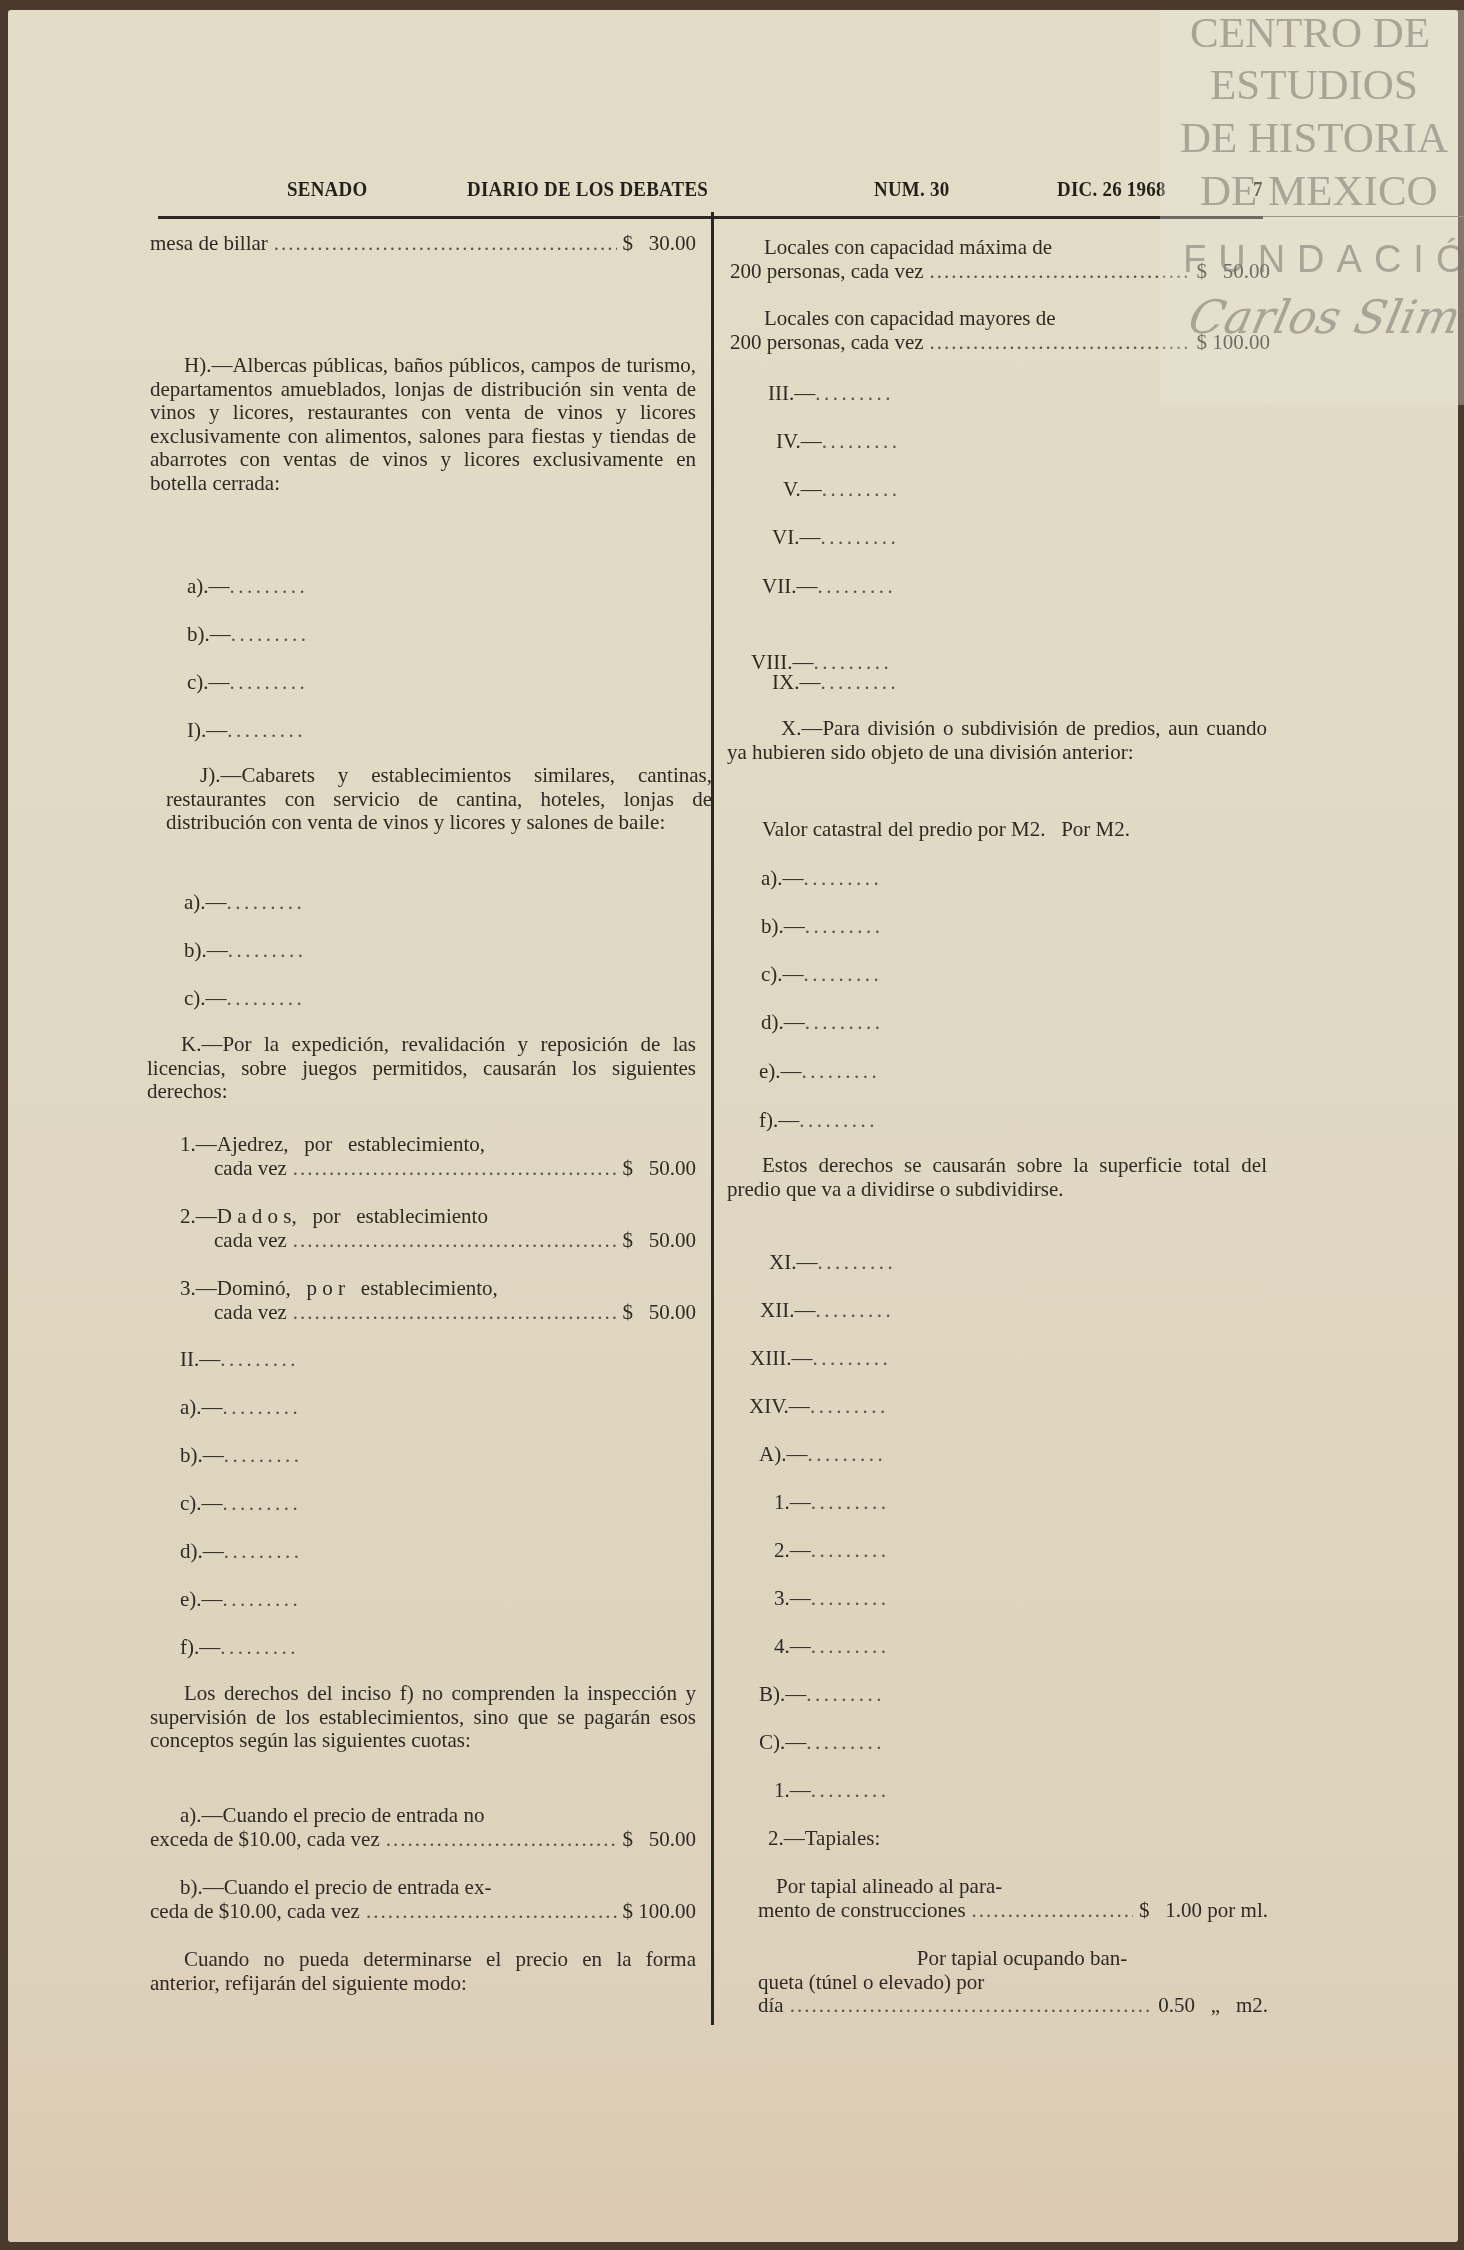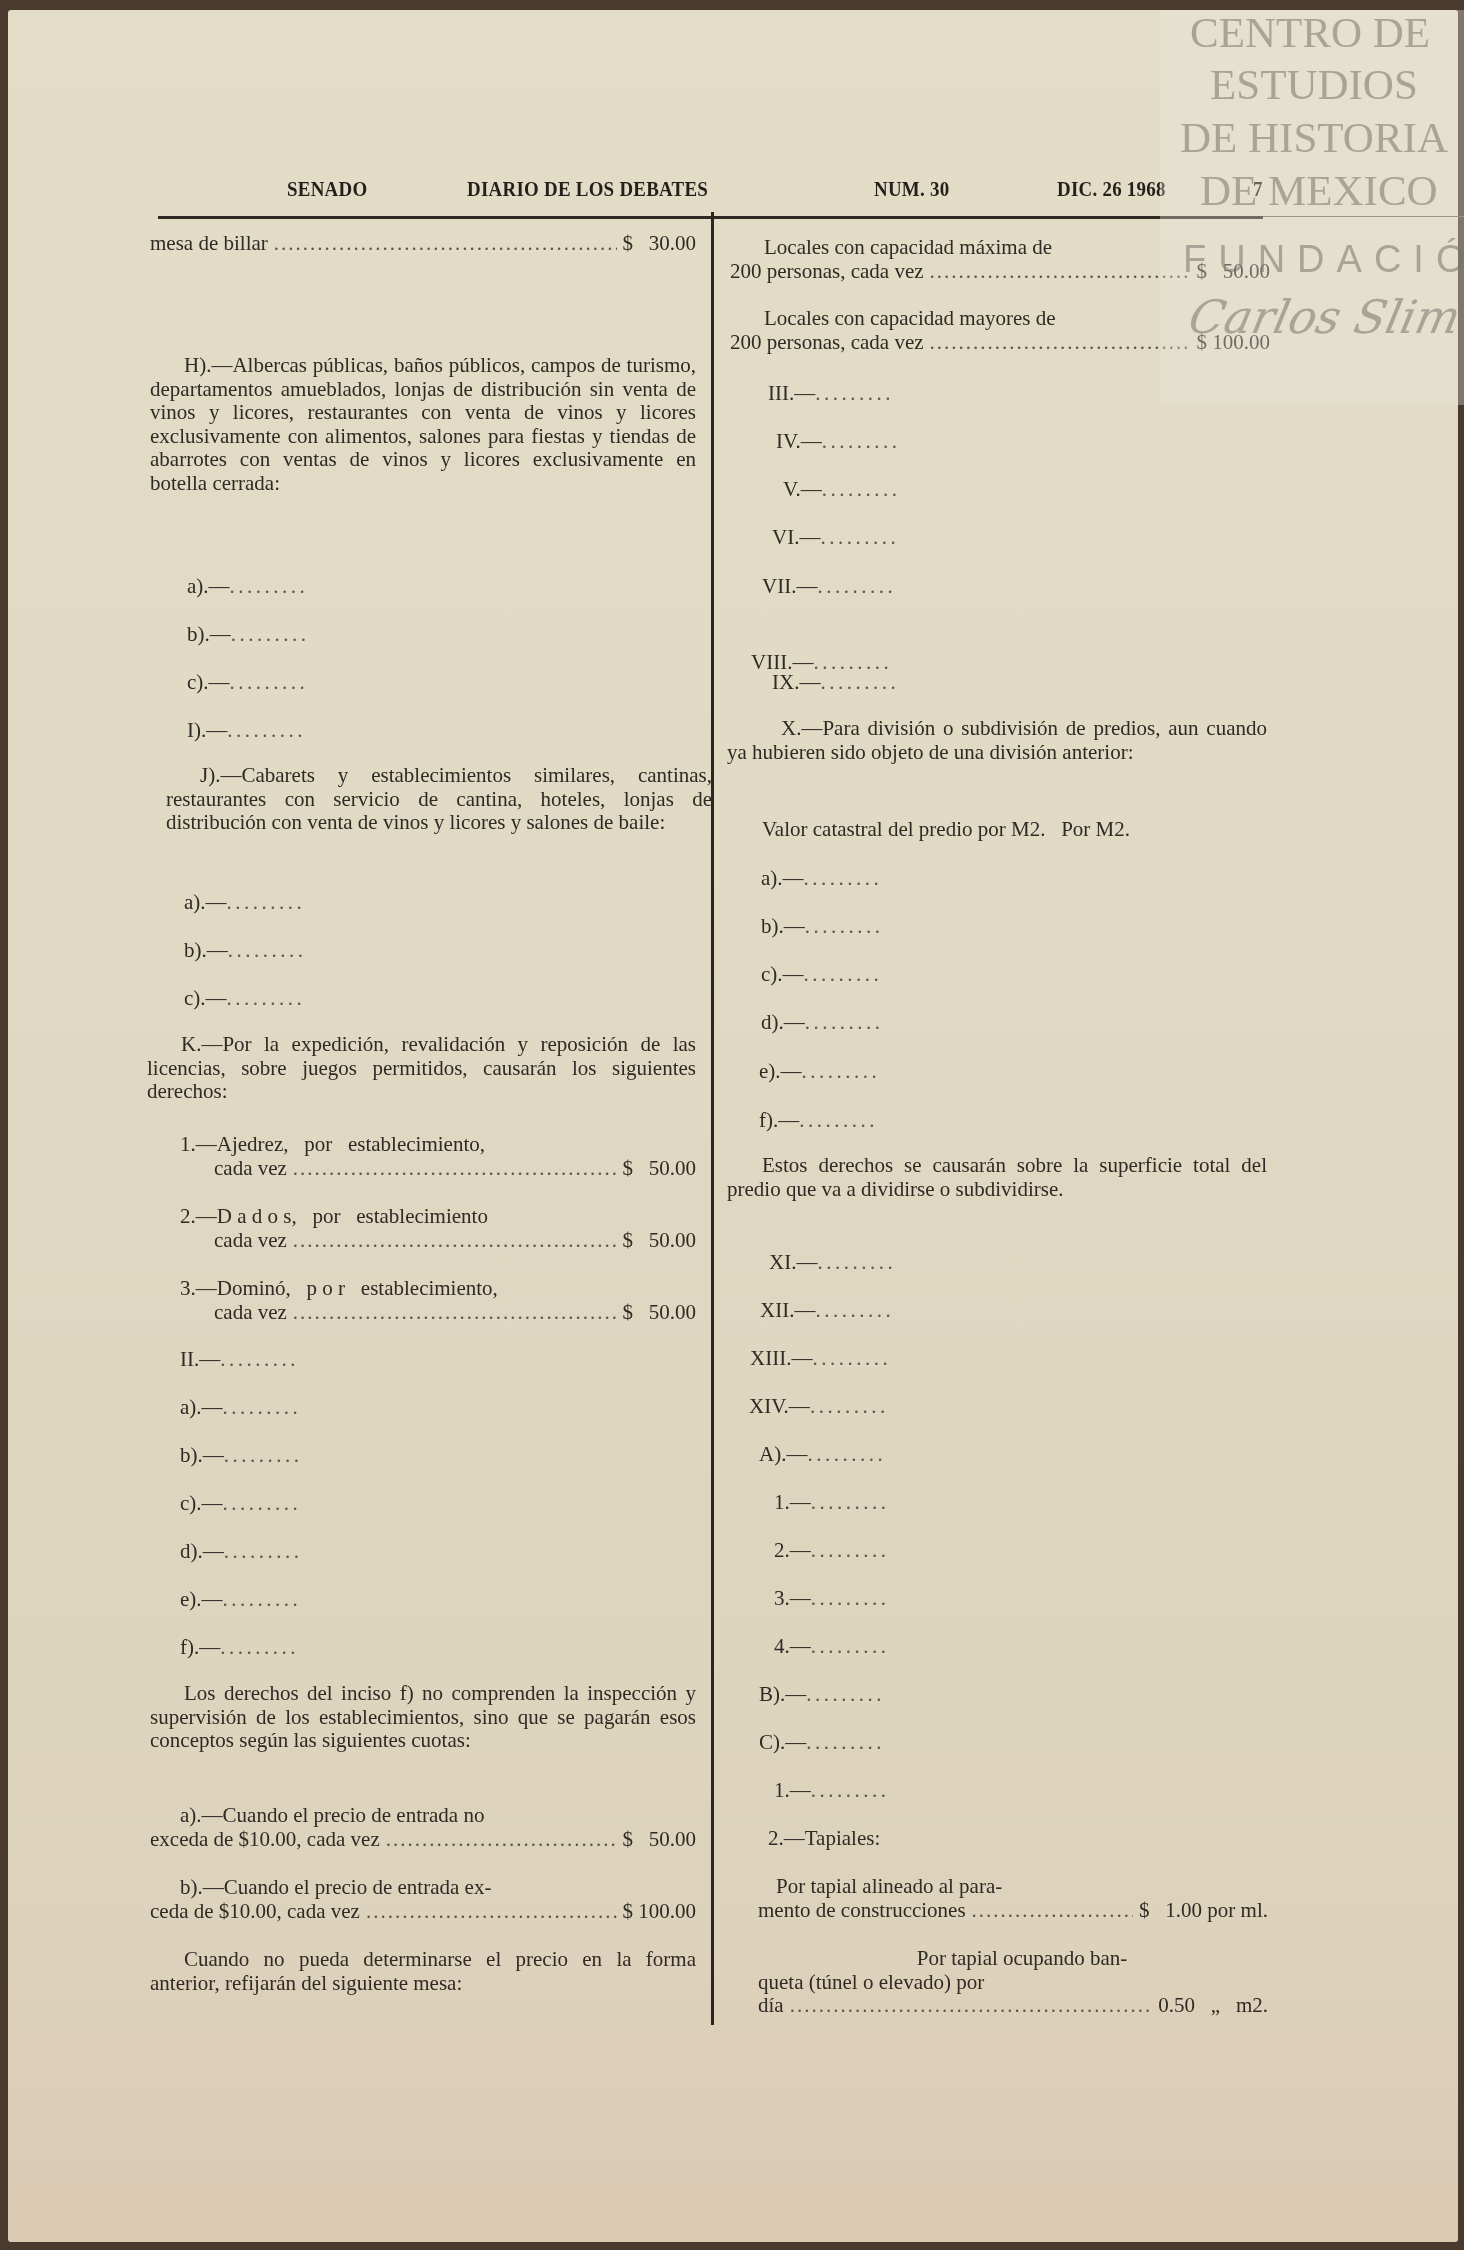--- a/index.html
+++ b/index.html
@@ -114,21 +114,21 @@
 </div>
 <div class="blk" style="left:150px; top:1876px; width:546px;">
   <div style="padding-left:30px; white-space:pre;">b).—Cuando el precio de entrada ex-</div>
   <div class="row">
       <span>ceda de $10.00, cada vez</span>
       <span class="lead"></span>
       <span class="amt">$ 100.00</span>
     </div>
 </div>
 
-<div class="blk p ind" style="left:150px; top:1948px; width:546px;">Cuando no pueda determinarse el precio en la forma anterior, refijarán del siguiente mesa:</div>
+<div class="blk p ind" style="left:150px; top:1948px; width:546px;">Cuando no pueda determinarse el precio en la forma anterior, refijarán del siguiente modo:</div>
 
 <div class="blk" style="left:730px; top:236px; width:540px;">
   <div style="padding-left:34px; white-space:nowrap;">Locales con capacidad máxima de</div>
   <div class="row">
       <span>200 personas, cada vez</span>
       <span class="lead"></span>
       <span class="amt">$   50.00</span>
     </div>
 </div>
 <div class="blk" style="left:730px; top:307px; width:540px;">

